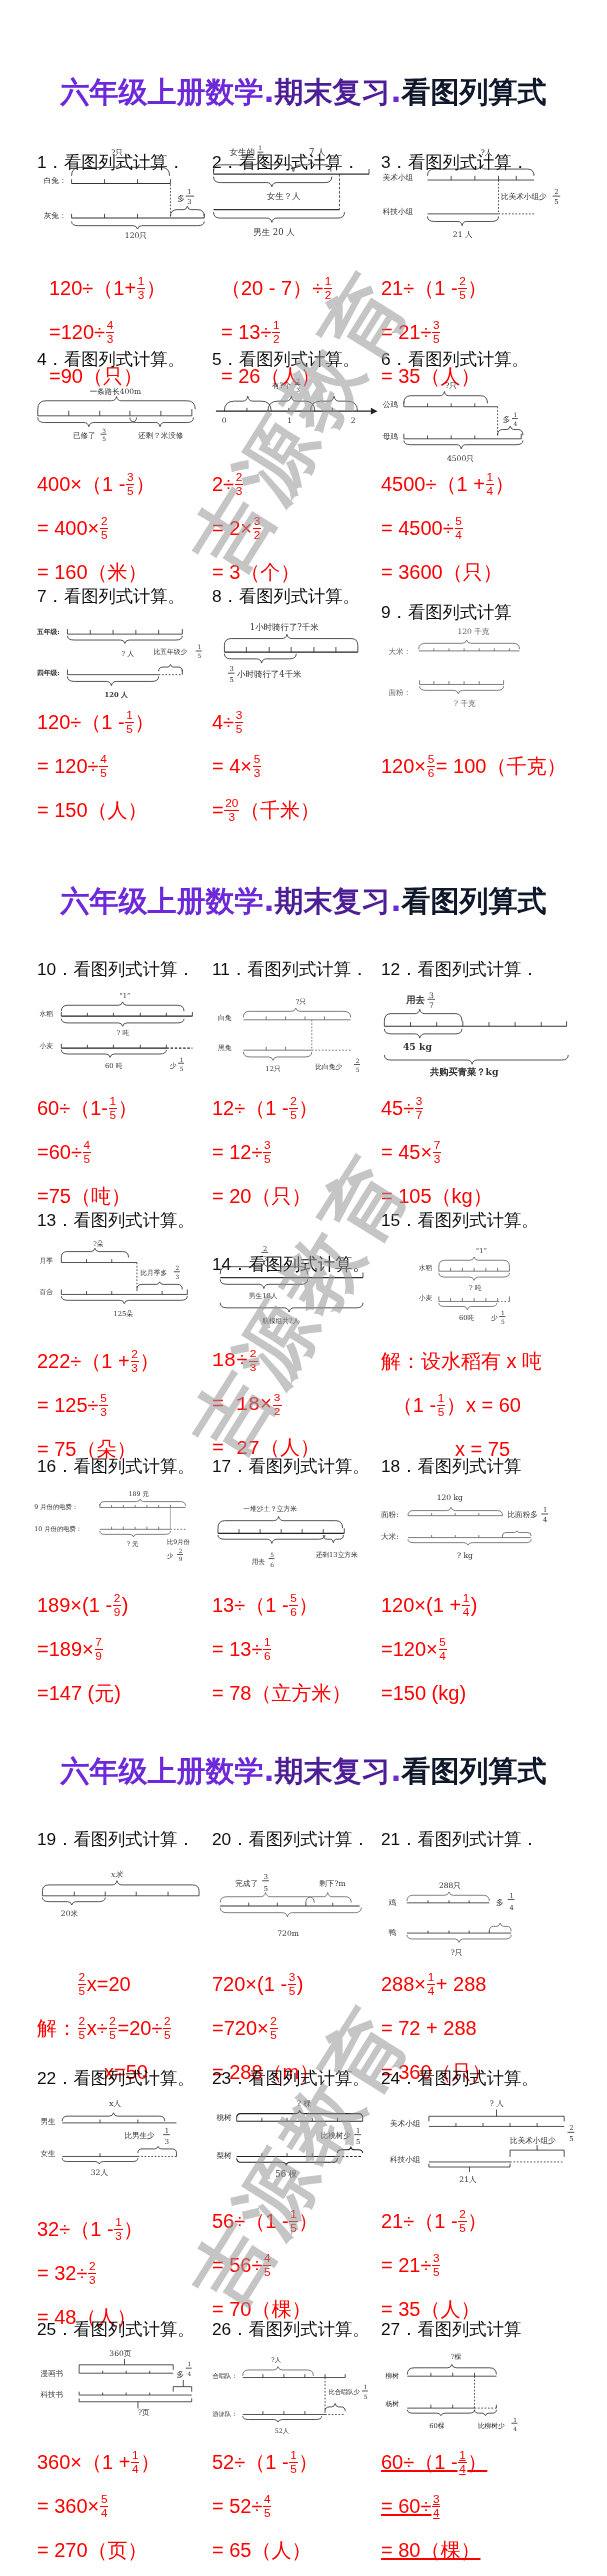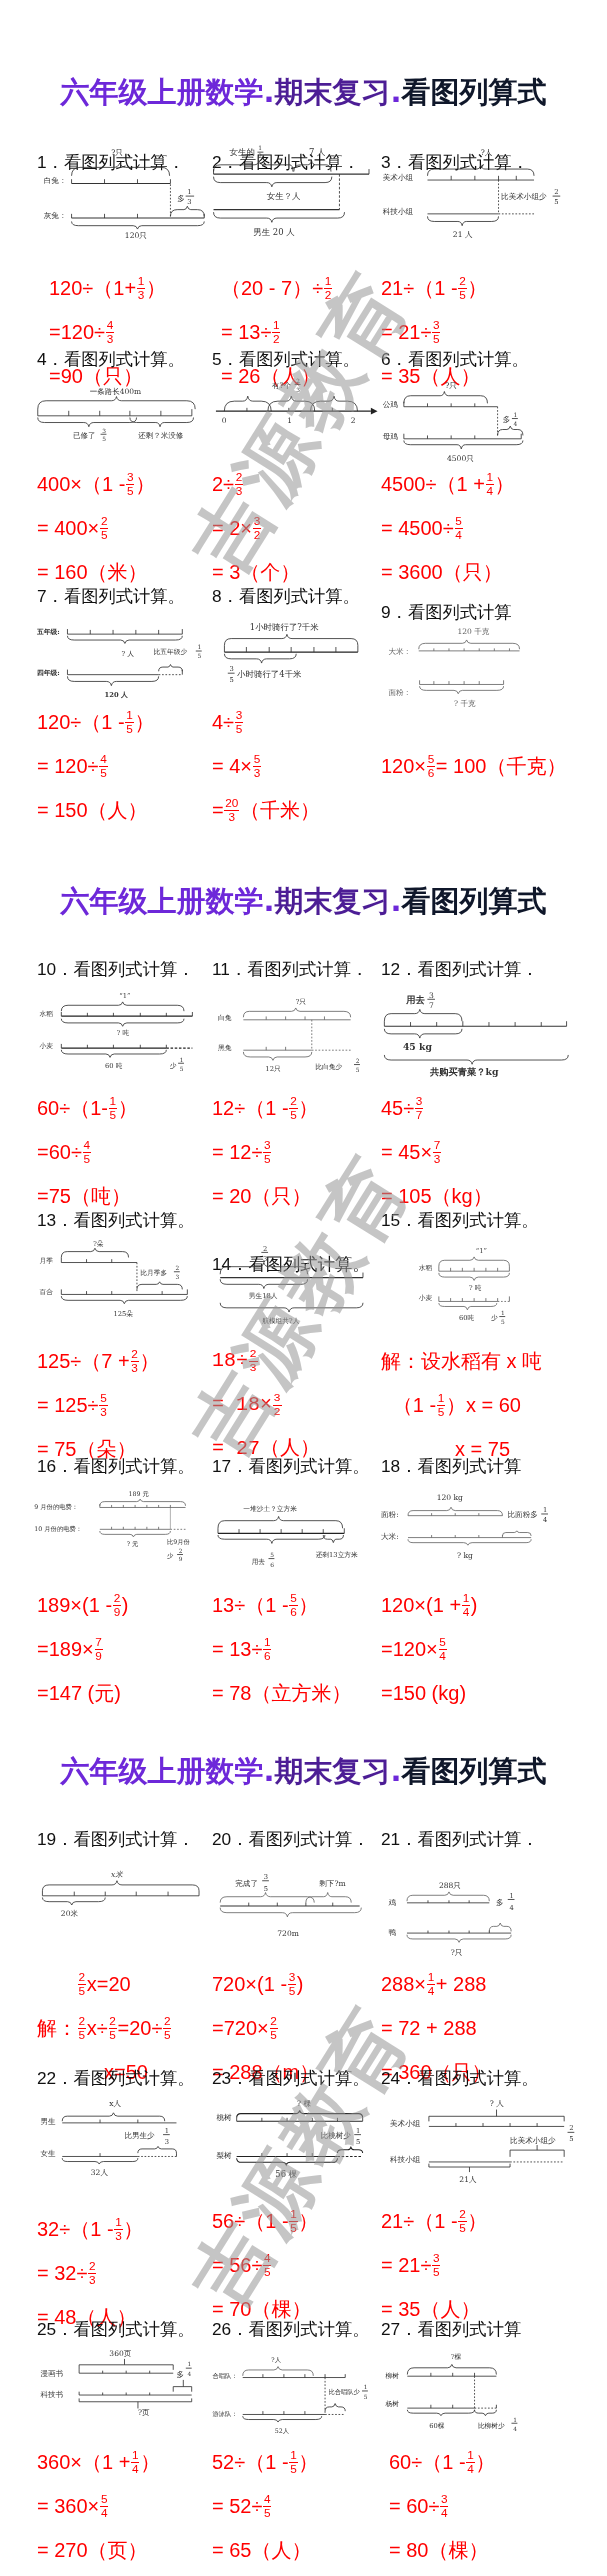--- a/index.html
+++ b/index.html
@@ -653,21 +653,21 @@
       <text x="50" y="88">60吨</text>
       <text x="88" y="88">少</text>
         <text x="100" y="82" font-size="7">1</text>
         <line x1="98" y1="84" x2="105" y2="84" stroke="#333"></line>
         <text x="100" y="93" font-size="7">5</text>
     </svg>
   </div>
 
   <div class="ans" style="left:37px;top:481px;">
     <div class="line">
-        <span>125÷（7 +</span>
+        <span>222÷（1 +</span>
         <span class="frac">
           <span class="num">2</span>
           <span>3</span>
         </span>
         <span>）</span>
       </div>
     <div class="line">
         <span>= 125÷</span>
         <span class="frac">
           <span class="num">5</span>
@@ -1258,21 +1258,21 @@
         <span>= 52÷</span>
         <span class="frac">
           <span class="num">4</span>
           <span>5</span>
         </span>
       </div>
     <div class="line">
         <span>= 65（人）</span>
       </div>
   </div>
-  <div class="ans" style="left:389px;top:723px;">
+  <div class="ans" style="left:381px;top:723px;text-decoration:underline;">
     <div class="line">
         <span>60÷（1 -</span>
         <span class="frac">
           <span class="num">1</span>
           <span>4</span>
         </span>
         <span>）</span>
       </div>
     <div class="line">
         <span>= 60÷</span>

